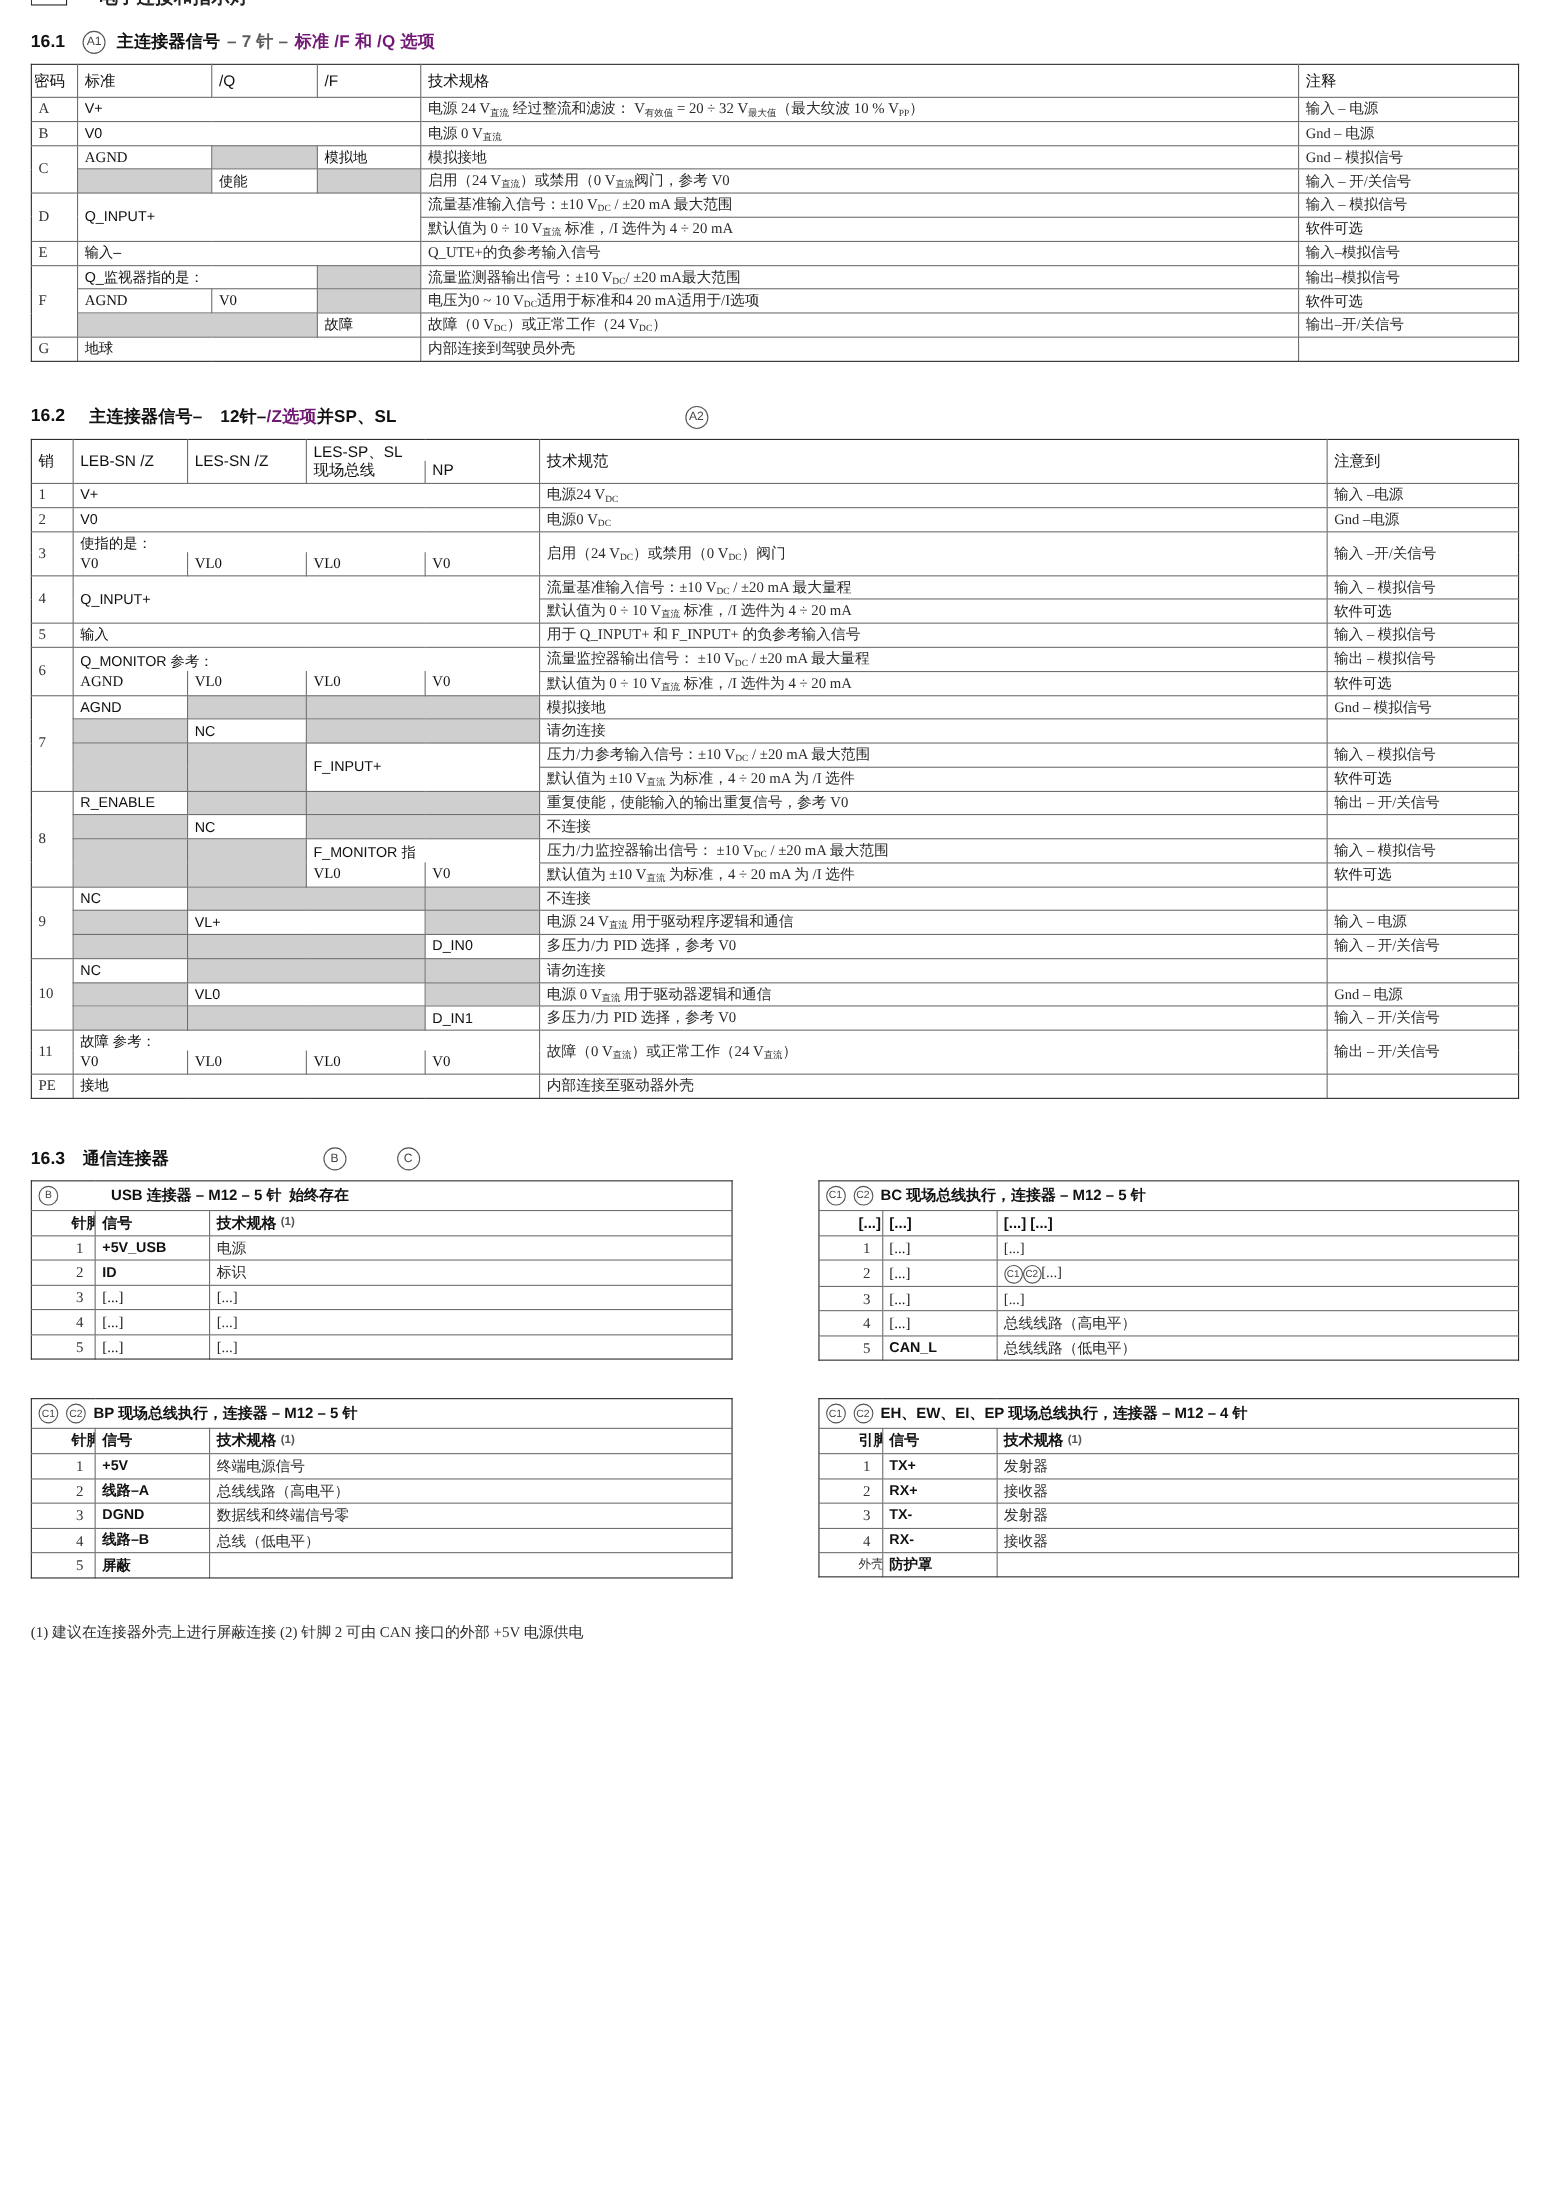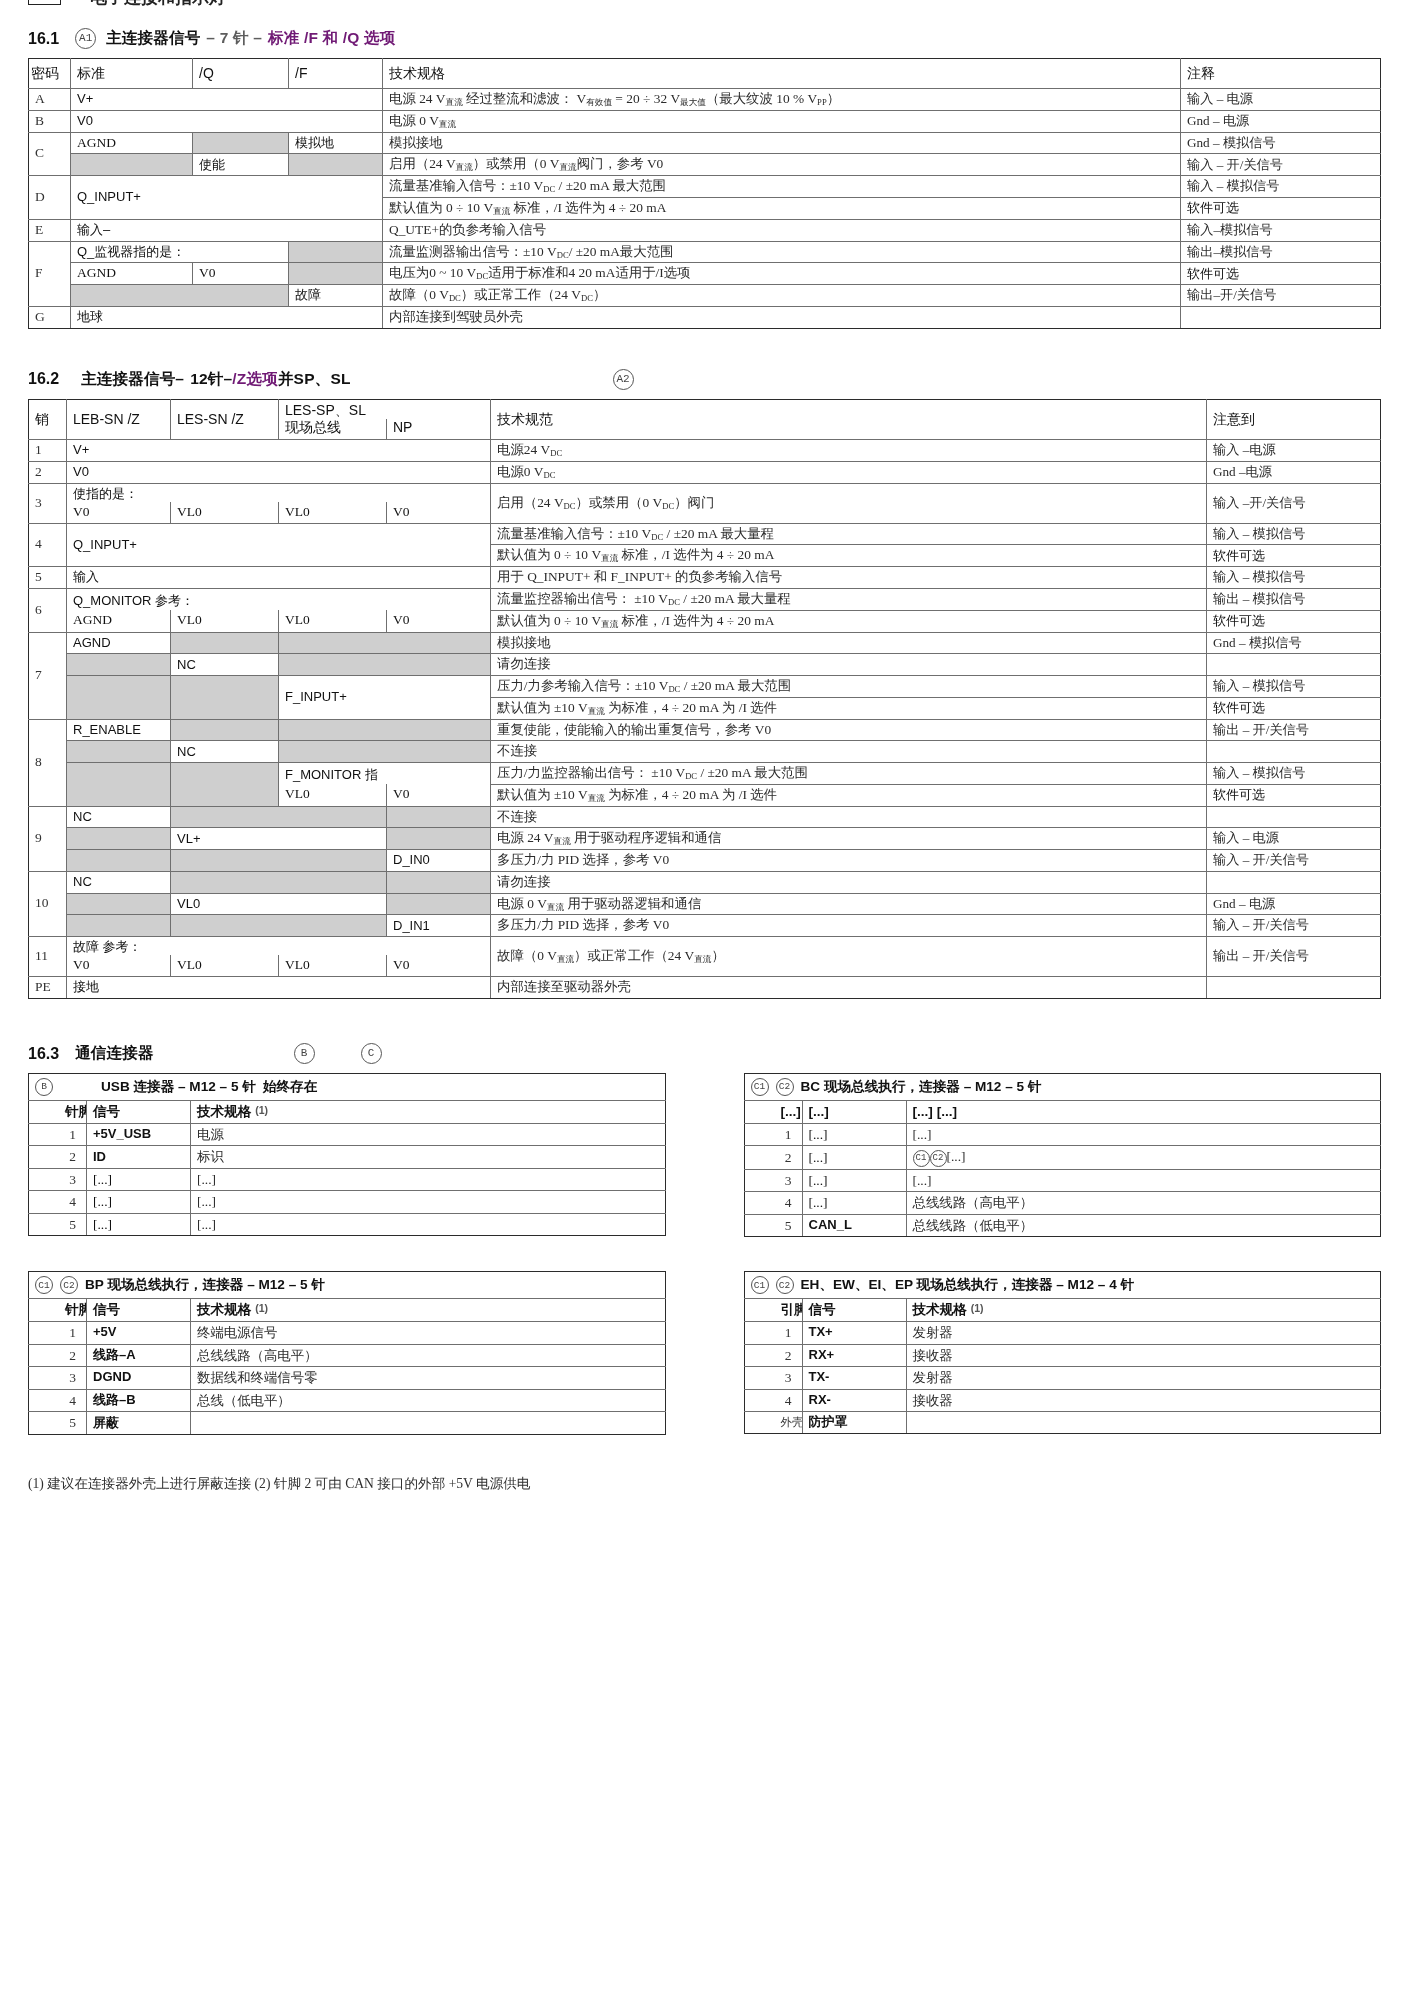--- a/index.html
+++ b/index.html
@@ -54,21 +54,21 @@
   .sec-title{
     font-family:"Liberation Sans","DejaVu Sans",sans-serif;
     font-weight:bold;font-size:15.5px;color:#111;
     letter-spacing:.2px;
   }
   .sec-title .light{font-weight:bold;color:#5d5d5d;}
   .sec-title .grey{color:#701a75;font-weight:bold;}
   .bubble{
     display:inline-flex;align-items:center;justify-content:center;
     width:19px;height:19px;border:1.1px solid #555;border-radius:50%;
-    font-family:Liberation Mono, monospace;
+    font-family:Liberation Sans, sans-serif;
     font-size:11px;color:#444;line-height:1;
     vertical-align:middle;
     flex:0 0 auto;
   }
   .bubble.sm{width:16px;height:16px;font-size:9.5px;}
   
   table.grid{
     border-collapse:collapse;
     width:100%;
     table-layout:fixed;
@@ -251,21 +251,21 @@
         <td class="ctr pin outer-l outer-b">G</td>
         <td class="sig-b outer-b" colspan="3">地球</td>
         <td class="spec outer-b">内部连接到驾驶员外壳</td>
         <td class="note outer-r outer-b"></td>
       </tr>
     </tbody>
   </table>
 
   <div class="sec-head mt-sec">
     <span class="sec-no">16.2</span>
-    <span class="sec-title"><span>主连接器信号–</span><span style="margin-left:6px;">12针–</span><span class="grey">/Z选项</span><span>并SP、SL</span></span>
+    <span class="sec-title"><span>主连接器信号–</span><span style="margin-left:16px;">12针–</span><span class="grey">/Z选项</span><span>并SP、SL</span></span>
     <span style="width:230px;display:inline-block;"></span>
     <span class="bubble">A2</span>
   </div>
 
   <table class="grid">
     <colgroup>
       <col style="width:38px">
         <col style="width:104px">
         <col style="width:108px">
       <col style="width:108px">

